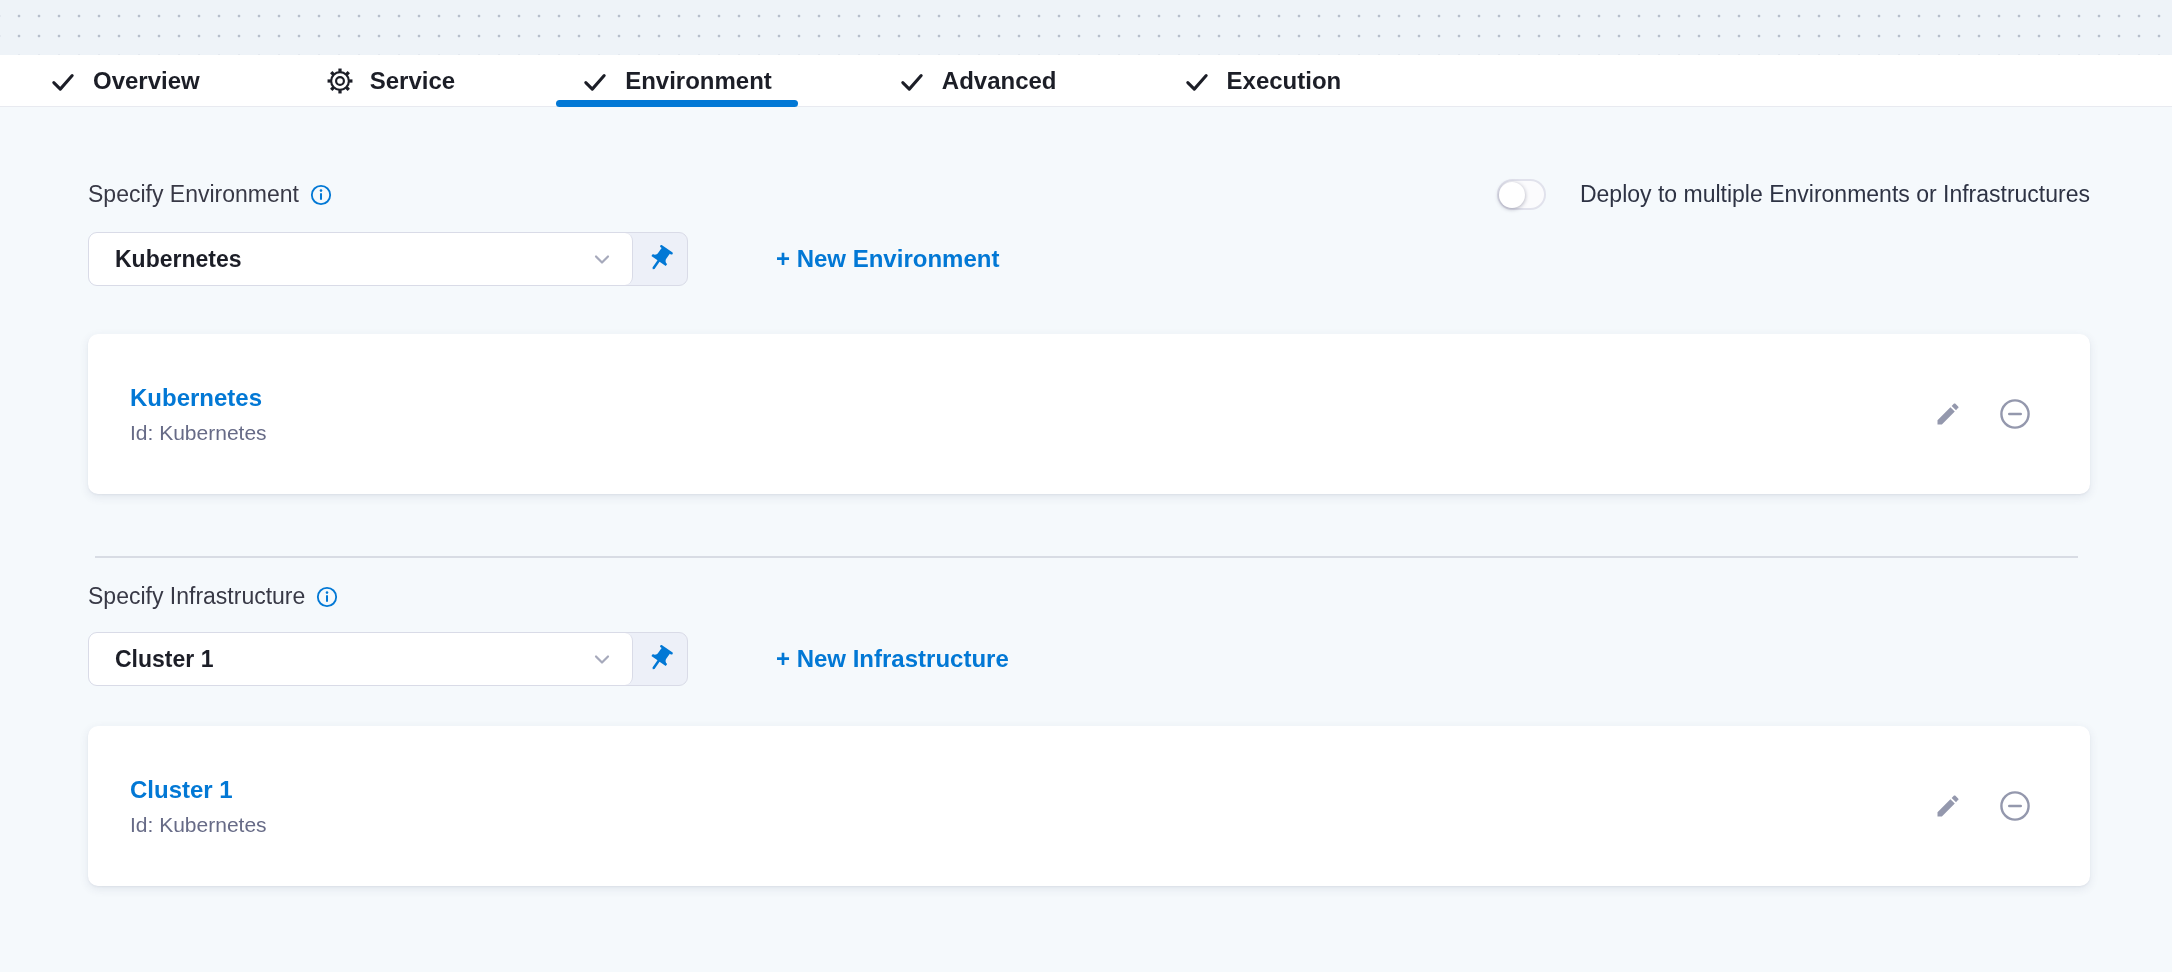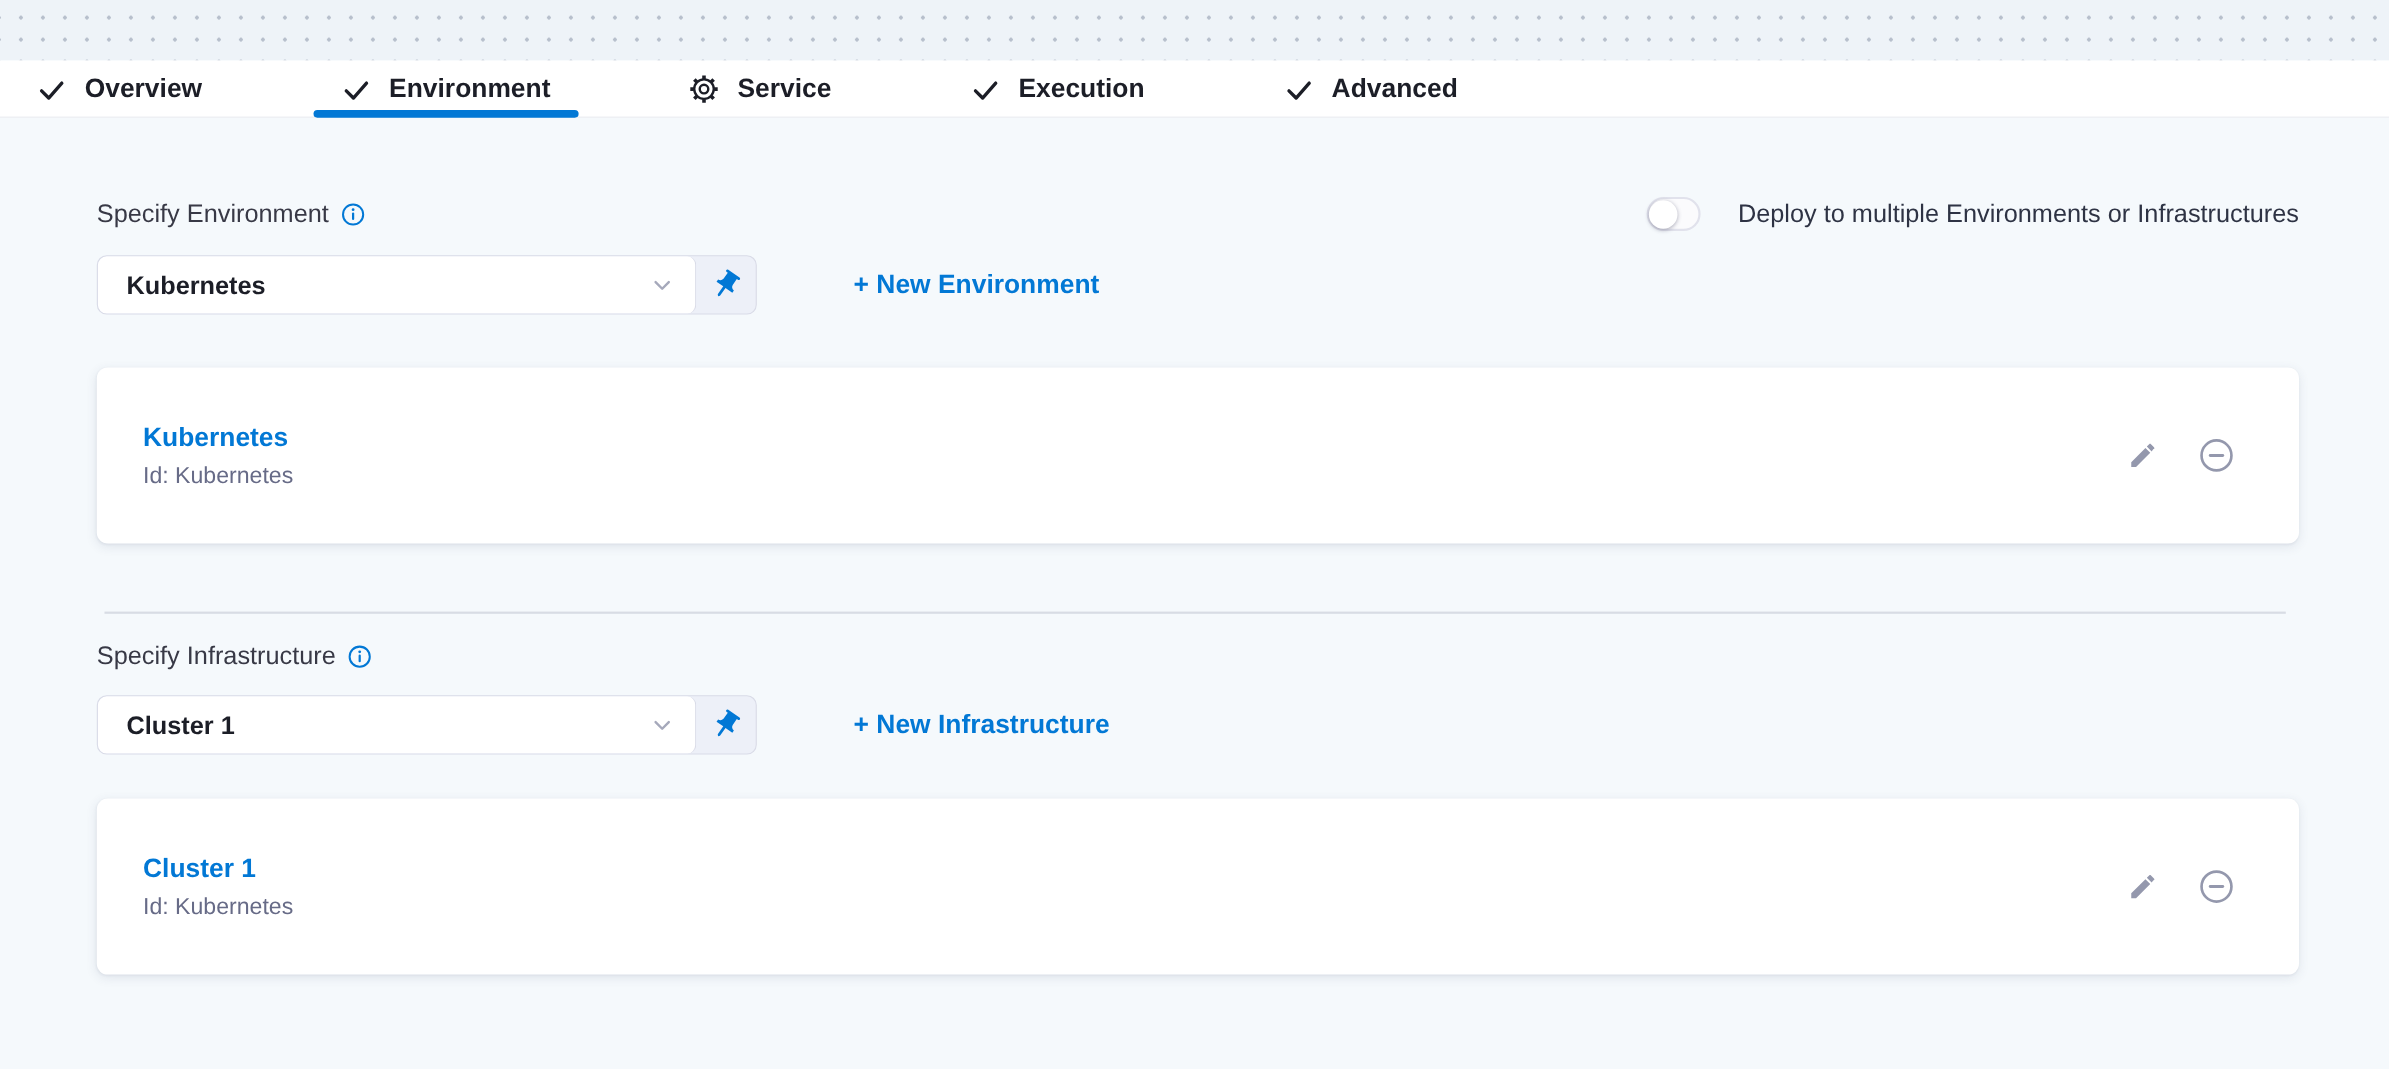--- a/index.html
+++ b/index.html
@@ -18,21 +18,21 @@
     background-size:20px 20px;
     background-position:9px 6px;
   }
   
   .tabbar {
     height:52px;
     background:#ffffff;
     border-bottom:1px solid #e8eaf0;
     display:flex;
     align-items:stretch;
-    padding-left:8px;
+    padding-left:24px;
     column-gap:75px;
   }
   .tab {
     display:flex;
     align-items:center;
     gap:17px;
     padding:0 26px;
     position:relative;
     font-size:24px;
     font-weight:600;
@@ -147,55 +147,55 @@
 <body>
 
 <div class="dotted-band"></div>
 
 <div class="tabbar">
   <div class="tab">
     <svg width="26" height="26" viewBox="0 0 24 24">
         <path d="M3.5 13.5 L9.5 19.5 L20.5 7" fill="none" stroke="#1c1e27" stroke-width="2.8" stroke-linecap="round" stroke-linejoin="round"></path>
       </svg>
     <span>Overview</span>
-  </div>
-  <div class="tab active">
-    <svg width="26" height="26" viewBox="0 0 24 24">
-        <path d="M3.5 13.5 L9.5 19.5 L20.5 7" fill="none" stroke="#1c1e27" stroke-width="2.8" stroke-linecap="round" stroke-linejoin="round"></path>
-      </svg>
-    <span>Environment</span>
   </div>
   <div class="tab">
     <svg width="26" height="26" viewBox="0 0 24 24">
       <g stroke="#1c1e27" stroke-width="3">
         <line x1="12" y1="0.5" x2="12" y2="3.5"></line>
           <line x1="12" y1="20.5" x2="12" y2="23.5"></line>
         <line x1="0.5" y1="12" x2="3.5" y2="12"></line>
           <line x1="20.5" y1="12" x2="23.5" y2="12"></line>
         <line x1="3.9" y1="3.9" x2="6" y2="6"></line>
           <line x1="20.1" y1="3.9" x2="18" y2="6"></line>
         <line x1="3.9" y1="20.1" x2="6" y2="18"></line>
           <line x1="20.1" y1="20.1" x2="18" y2="18"></line>
       </g>
       <circle cx="12" cy="12" r="8.2" fill="#ffffff" stroke="#1c1e27" stroke-width="2"></circle>
       <circle cx="12" cy="12" r="3.6" fill="none" stroke="#1c1e27" stroke-width="2"></circle>
     </svg>
     <span>Service</span>
   </div>
+  <div class="tab active">
+    <svg width="26" height="26" viewBox="0 0 24 24">
+        <path d="M3.5 13.5 L9.5 19.5 L20.5 7" fill="none" stroke="#1c1e27" stroke-width="2.8" stroke-linecap="round" stroke-linejoin="round"></path>
+      </svg>
+    <span>Environment</span>
+  </div>
+  <div class="tab">
+    <svg width="26" height="26" viewBox="0 0 24 24">
+        <path d="M3.5 13.5 L9.5 19.5 L20.5 7" fill="none" stroke="#1c1e27" stroke-width="2.8" stroke-linecap="round" stroke-linejoin="round"></path>
+      </svg>
+    <span>Advanced</span>
+  </div>
   <div class="tab">
     <svg width="26" height="26" viewBox="0 0 24 24">
         <path d="M3.5 13.5 L9.5 19.5 L20.5 7" fill="none" stroke="#1c1e27" stroke-width="2.8" stroke-linecap="round" stroke-linejoin="round"></path>
       </svg>
     <span>Execution</span>
-  </div>
-  <div class="tab">
-    <svg width="26" height="26" viewBox="0 0 24 24">
-        <path d="M3.5 13.5 L9.5 19.5 L20.5 7" fill="none" stroke="#1c1e27" stroke-width="2.8" stroke-linecap="round" stroke-linejoin="round"></path>
-      </svg>
-    <span>Advanced</span>
   </div>
 </div>
 
 <div class="content">
 
   <div class="label-row">
     <span class="field-label">Specify Environment</span>
     <svg width="22" height="22" viewBox="0 0 24 24">
       <circle cx="12" cy="12" r="10" fill="none" stroke="#0278d5" stroke-width="2"></circle>
       <line x1="12" y1="11" x2="12" y2="16.4" stroke="#0278d5" stroke-width="2.2" stroke-linecap="round"></line>

